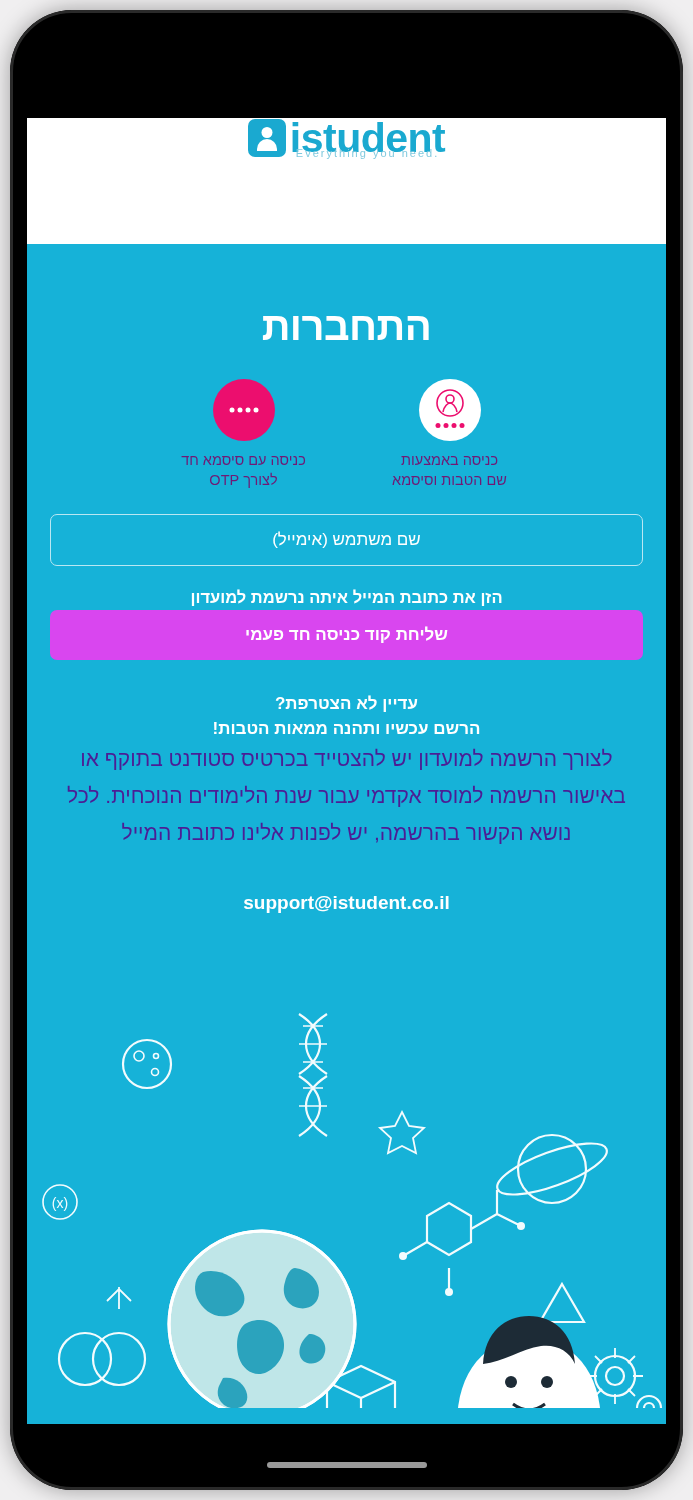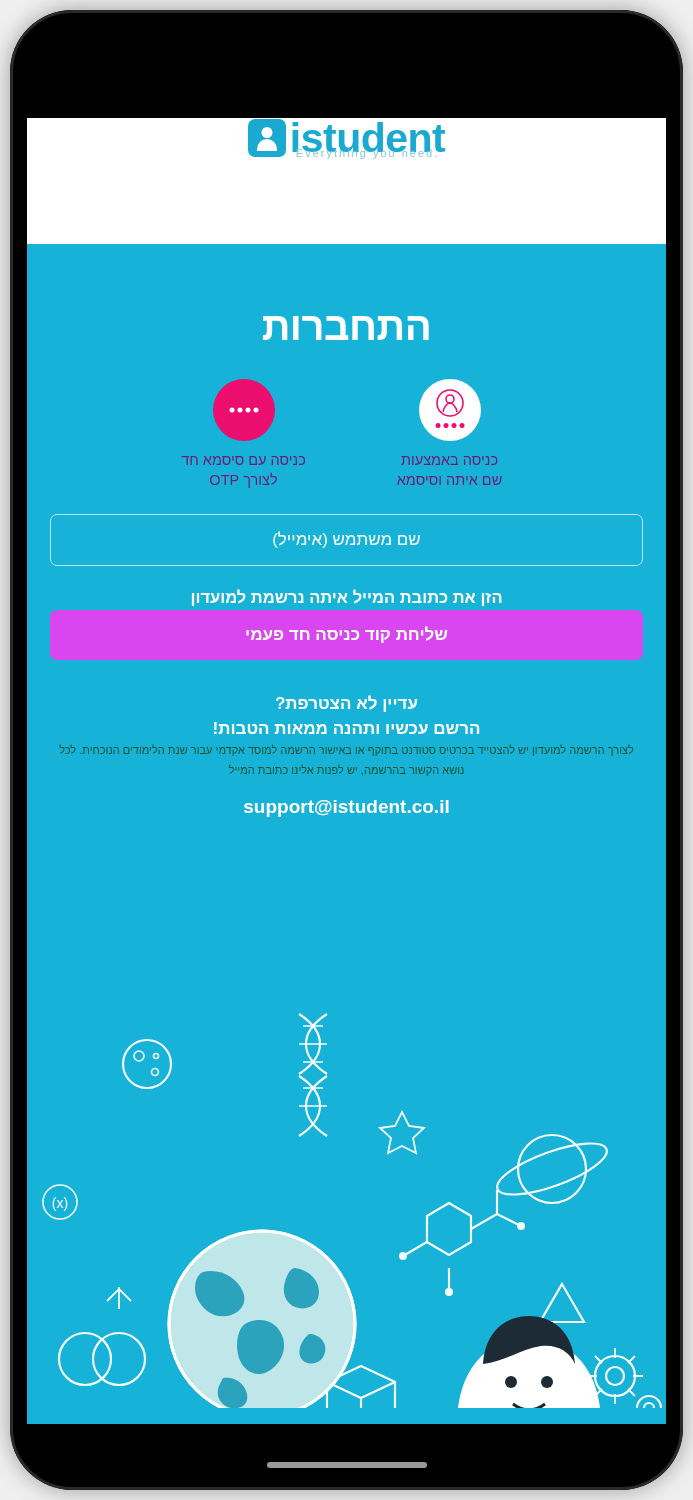--- a/index.html
+++ b/index.html
@@ -240,24 +240,24 @@
     border: 1.6px solid #b9e7f3;
     border-radius: 7px;
     color: #ffffff;
     font-size: 18px;
     font-weight: bold;
     font-family: "Liberation Sans", sans-serif;
     margin-bottom: 30px;
   }
 
   #terms-text {
-    font-size: 11px;
+    font-size: 21px;
     line-height: 1.75;
-    color: #14532d;
-    margin-bottom: 16px;
+    color: #4c1d95;
+    margin-bottom: 40px;
   }
   #support-email {
     font-size: 19px;
     font-weight: bold;
     color: #ffffff;
     direction: ltr;
   }
 
   
   #artwork {
@@ -377,21 +377,21 @@
             </svg>
             <span class="dots">
                 <i></i>
                 <i></i>
                 <i></i>
                 <i></i>
               </span>
           </div>
           <div class="method-label">
             <div>כניסה באמצעות</div>
-            <div>שם איתה וסיסמא</div>
+            <div>שם הטבות וסיסמא</div>
           </div>
         </div>
 
         <div class="method">
           <div class="method-icon pink">
             <span class="dots" style="bottom:auto; top:50%; transform:translate(-50%,-50%);">
                 <i></i>
                 <i></i>
                 <i></i>
                 <i></i>

